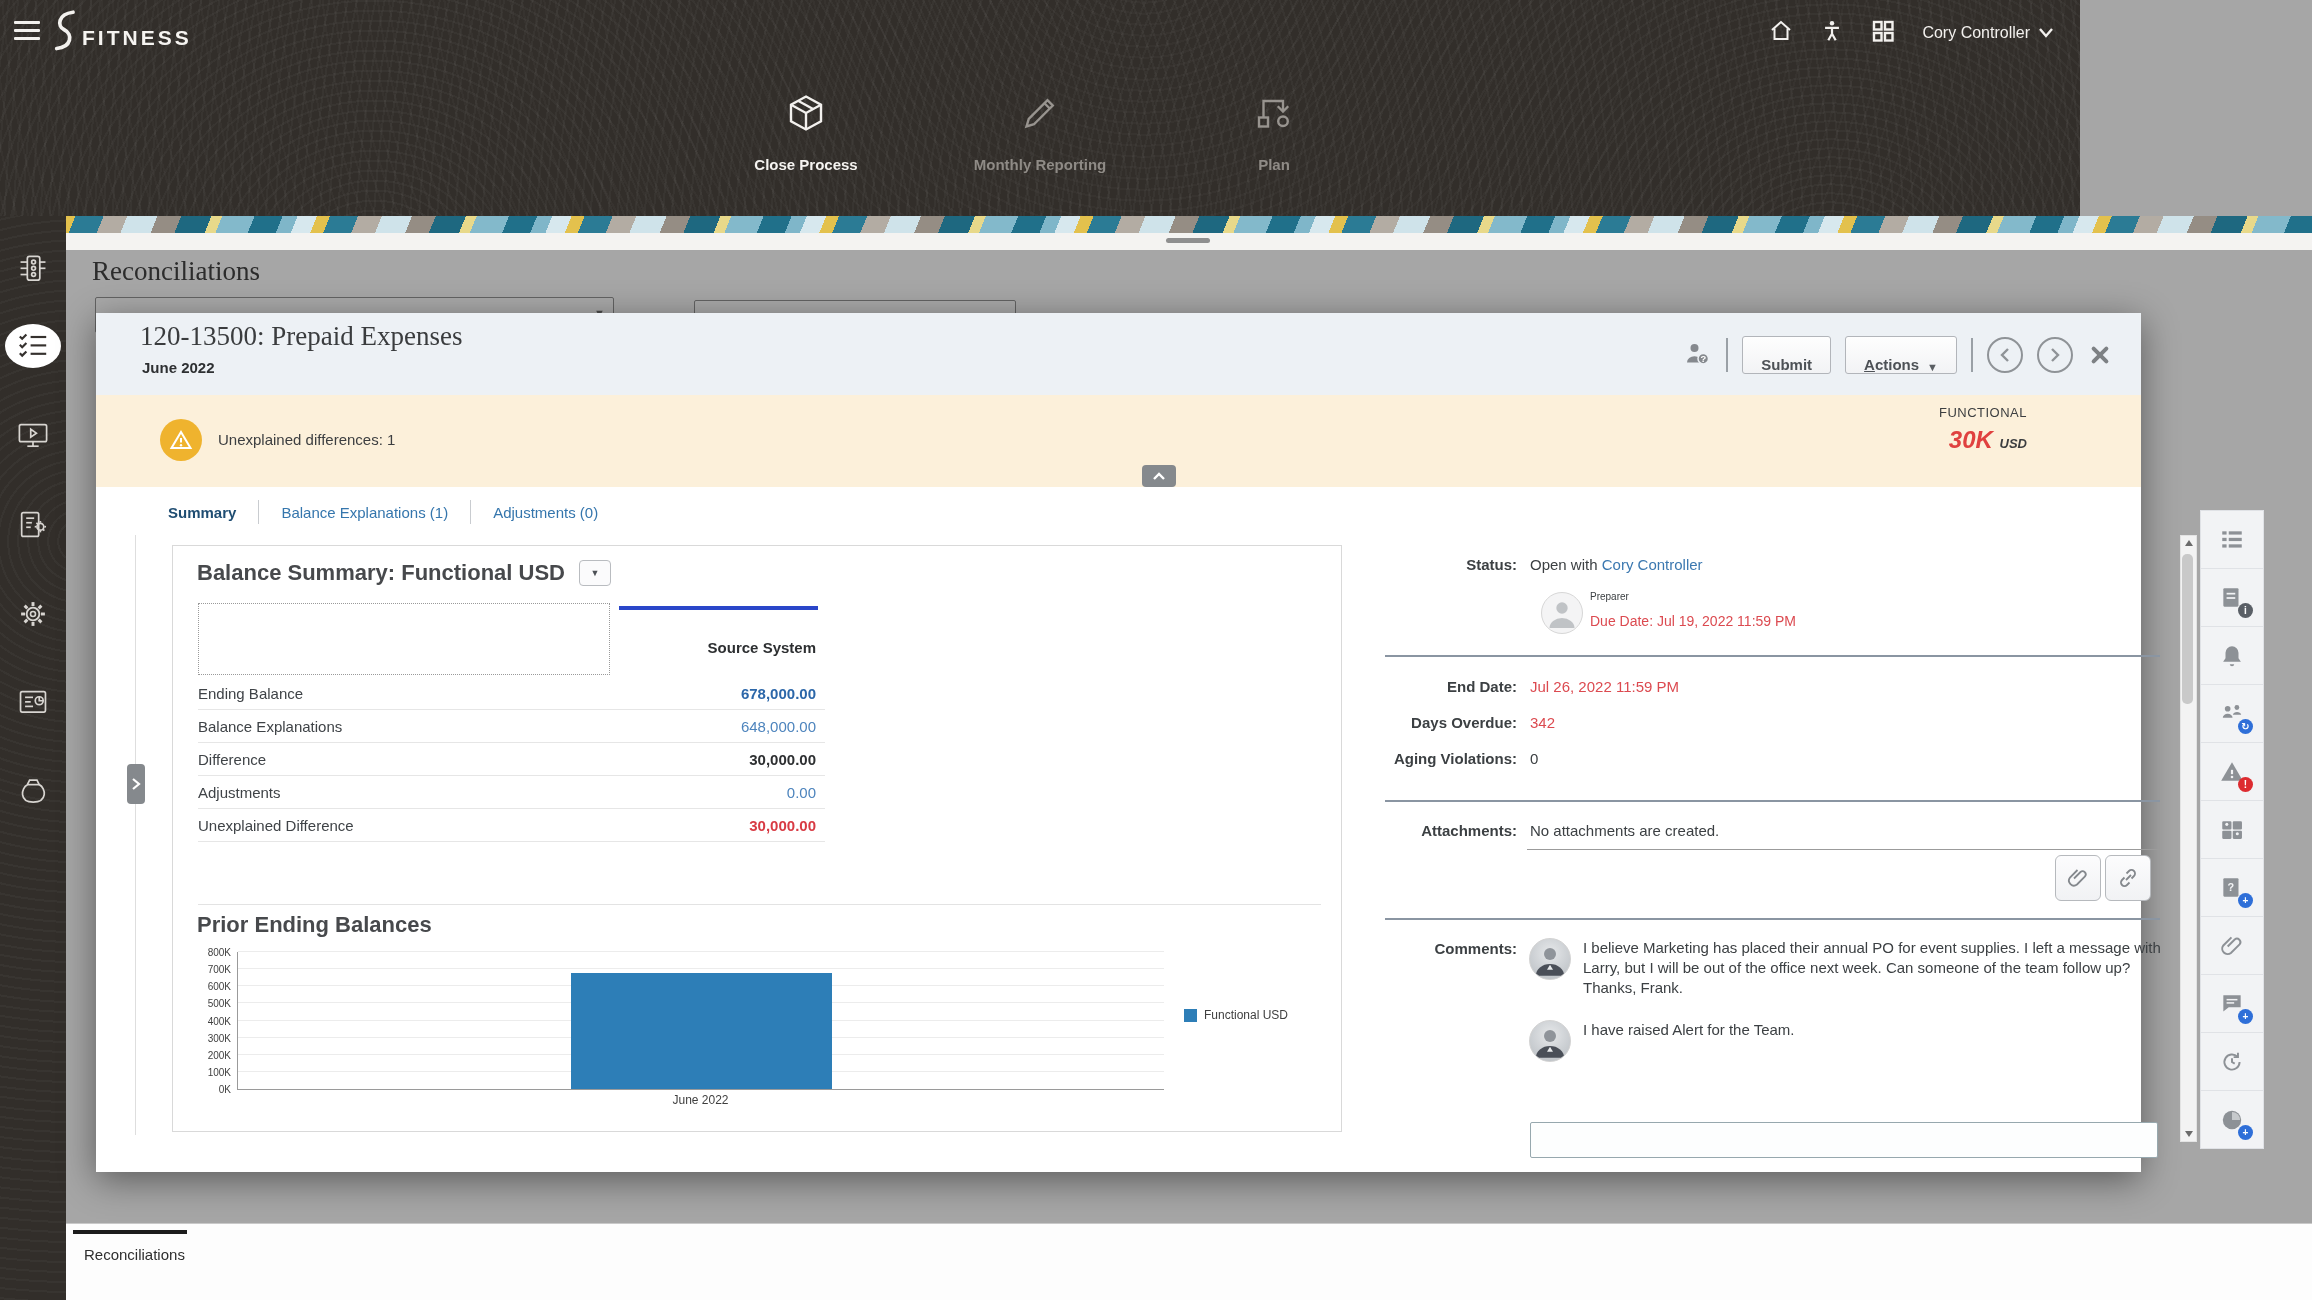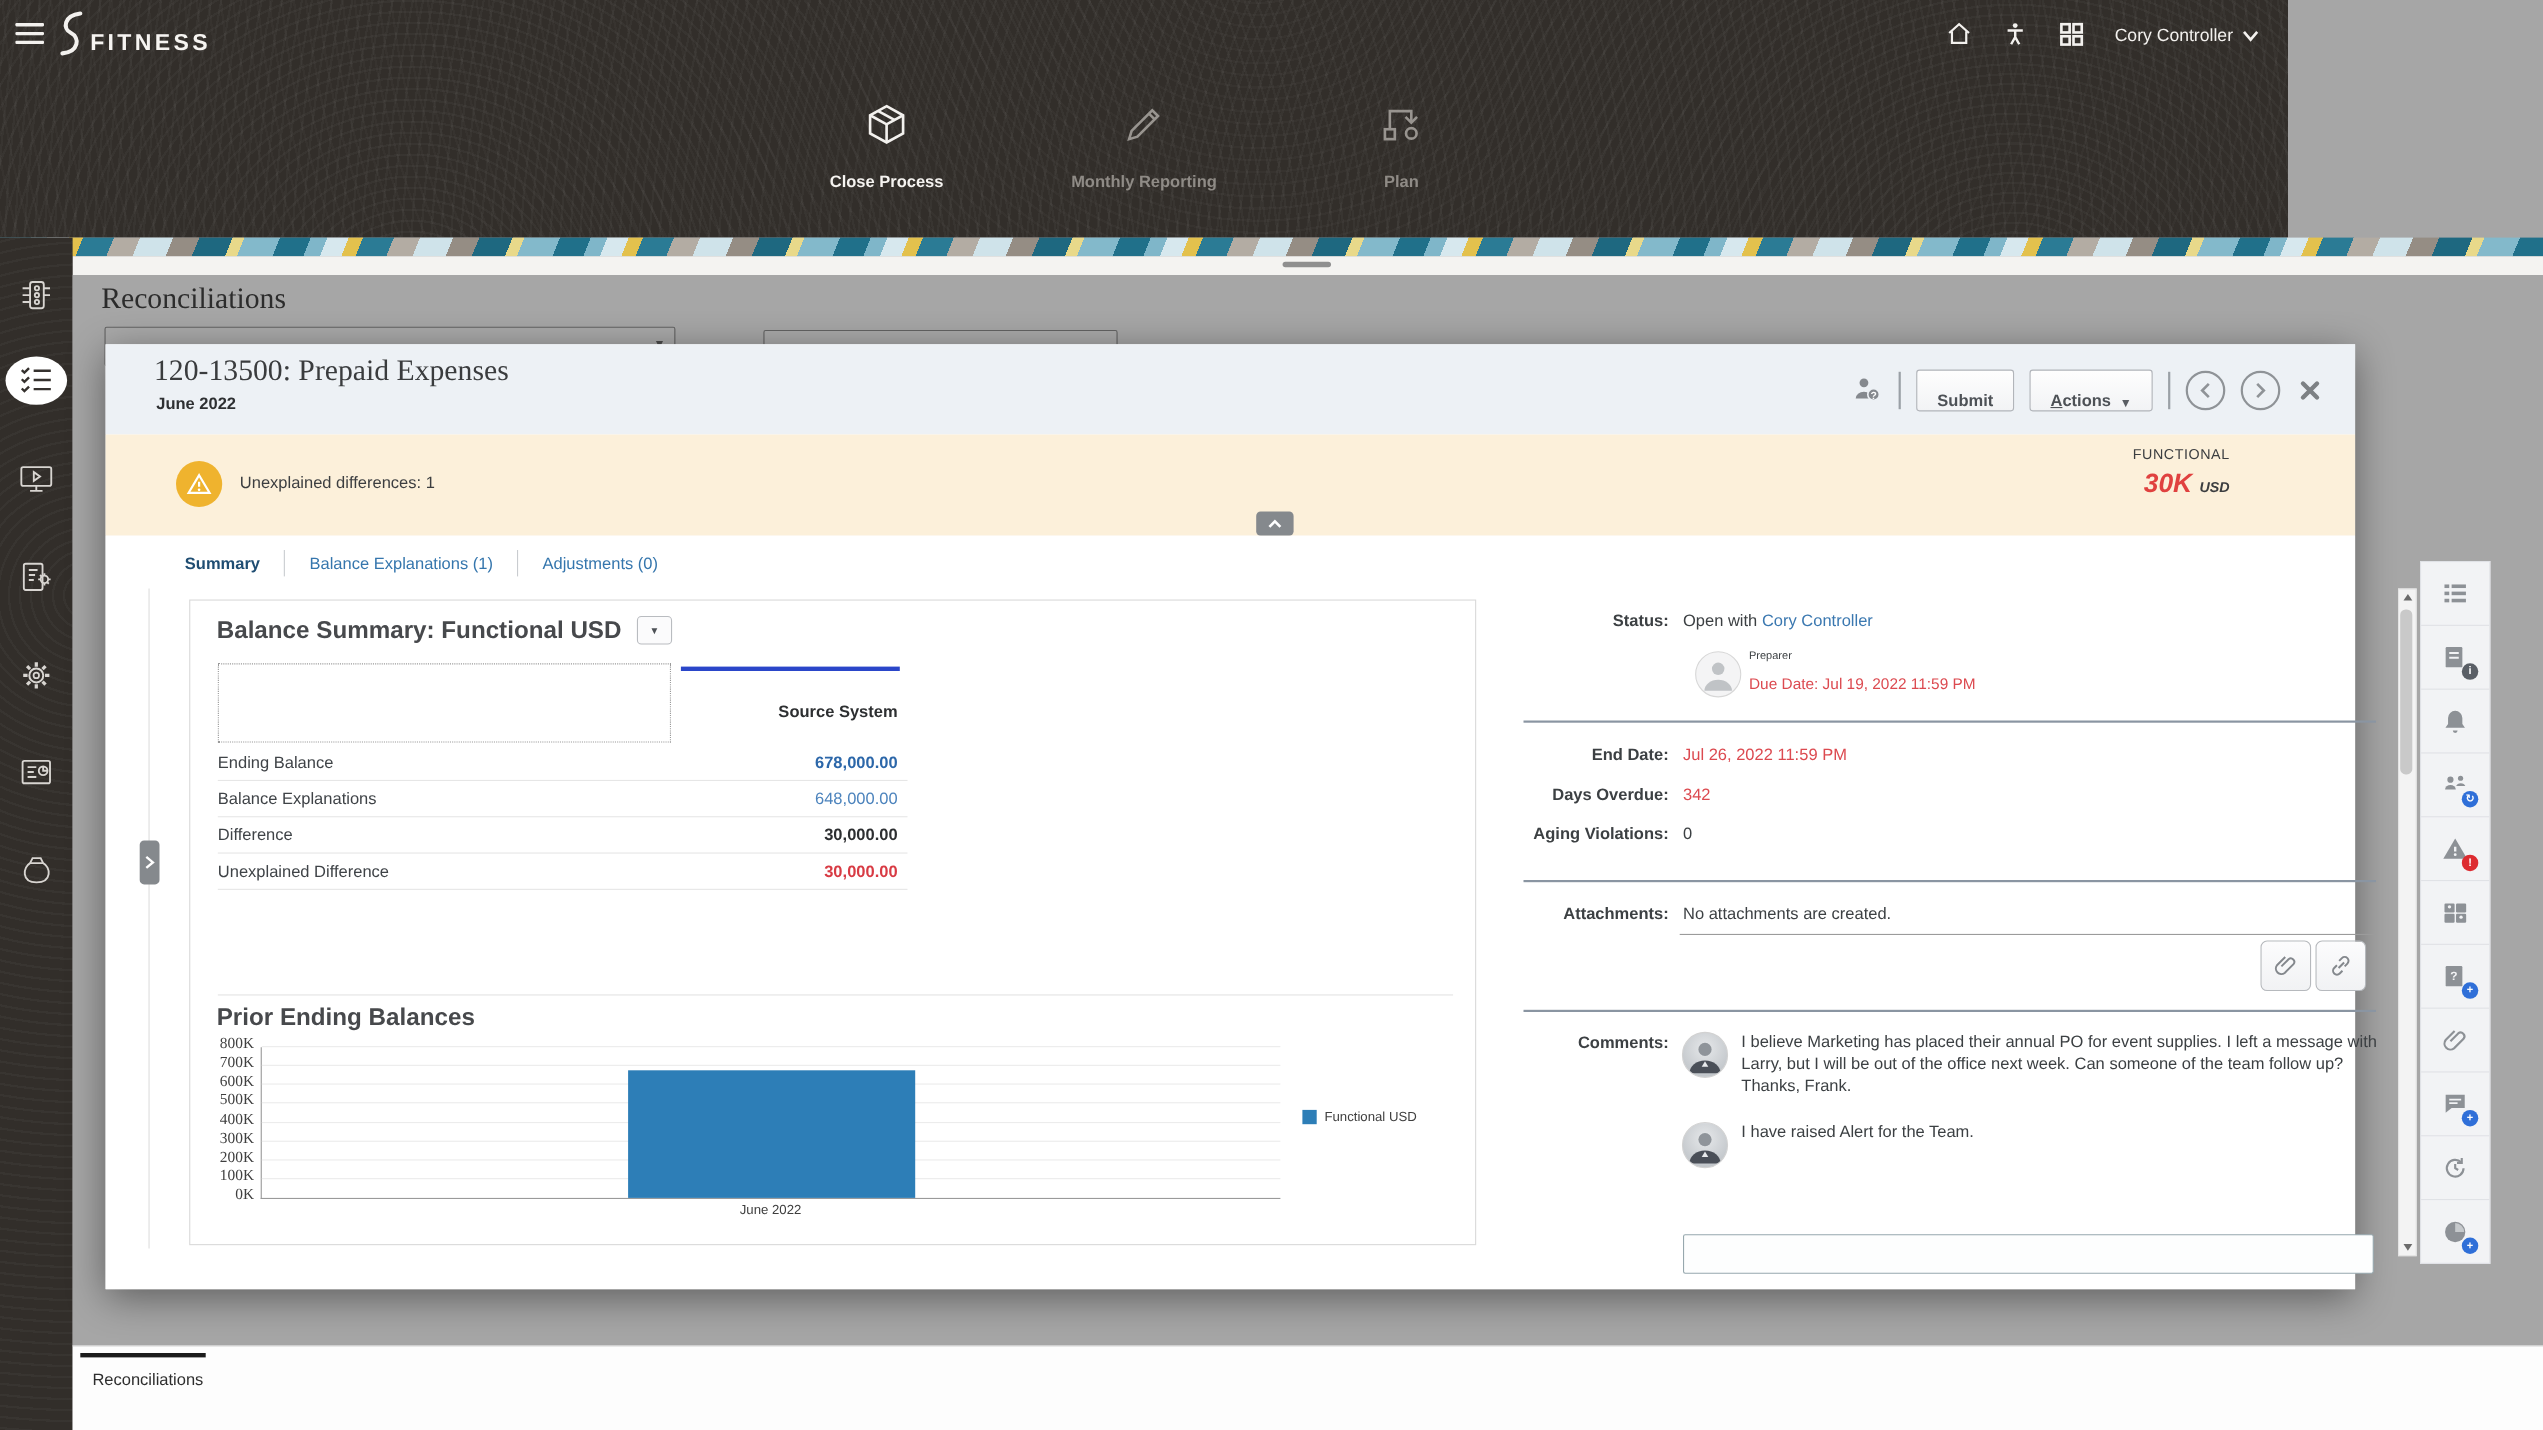--- a/index.html
+++ b/index.html
@@ -91,21 +91,21 @@
   .bs-label{color:#3f4347;}
   .bs-value{padding-right:9px;}
   .v-blue-bold{color:#2c67a9;font-weight:bold;}
   .v-blue-link{color:#4d84bd;}
   .v-dark-bold{color:#2d2f31;font-weight:bold;}
   .v-red-bold{color:#d83b44;font-weight:bold;}
   .card-hr{position:absolute;left:25px;top:358px;width:1123px;height:1px;background:#e3e3e3;}
   .chart-title{position:absolute;left:24px;top:366px;font-size:22px;font-weight:bold;color:#47494c;}
   .chart-area{position:absolute;left:0;top:406px;width:990px;height:137px;}
   .yticks{position:absolute;left:0;top:0;width:58px;height:100%;}
-  .ytick{position:absolute;right:0;font-size:14px;color:#3f3f3f;font-family:Liberation Serif, serif;}
+  .ytick{position:absolute;right:0;font-size:10px;color:#3f3f3f;}
   .chart-plot{position:absolute;left:64px;top:0;width:926px;height:100%;border-left:1px solid #9a9a9a;border-bottom:1px solid #9a9a9a;}
   .gridline{position:absolute;left:0;width:100%;height:1px;background:#ececec;}
   .chart-bar{position:absolute;left:333px;width:261px;bottom:0;}
   .xlabel{position:absolute;left:397px;top:141px;width:261px;text-align:center;font-size:12px;color:#3f3f3f;}
   .legend{position:absolute;left:1011px;top:462px;display:flex;align-items:center;gap:7px;font-size:12px;color:#3f3f3f;}
   .legend-swatch{width:13px;height:13px;background:#2d7eb7;}
   
   .rp-row{position:absolute;left:1289px;width:780px;display:flex;font-size:15px;}
   .rp-label{width:132px;text-align:right;font-weight:bold;color:#3c4043;flex:0 0 132px;}
   .rp-value{margin-left:13px;color:#3c4043;}
@@ -410,20 +410,24 @@
   <div class="bs-row">
     <span class="bs-label">Balance Explanations</span>
     <span class="bs-value v-blue-link">648,000.00</span>
   </div>
 
   <div class="bs-row">
     <span class="bs-label">Difference</span>
     <span class="bs-value v-dark-bold">30,000.00</span>
   </div>
 
+  <div class="bs-row">
+    <span class="bs-label">Adjustments</span>
+    <span class="bs-value v-blue-link">0.00</span>
+  </div>
 
   <div class="bs-row">
     <span class="bs-label">Unexplained Difference</span>
     <span class="bs-value v-red-bold">30,000.00</span>
   </div>
 </div>
       <div class="card-hr"></div>
       <div class="chart-title">Prior Ending Balances</div>
       <div class="chart-area">
         <div class="yticks">

